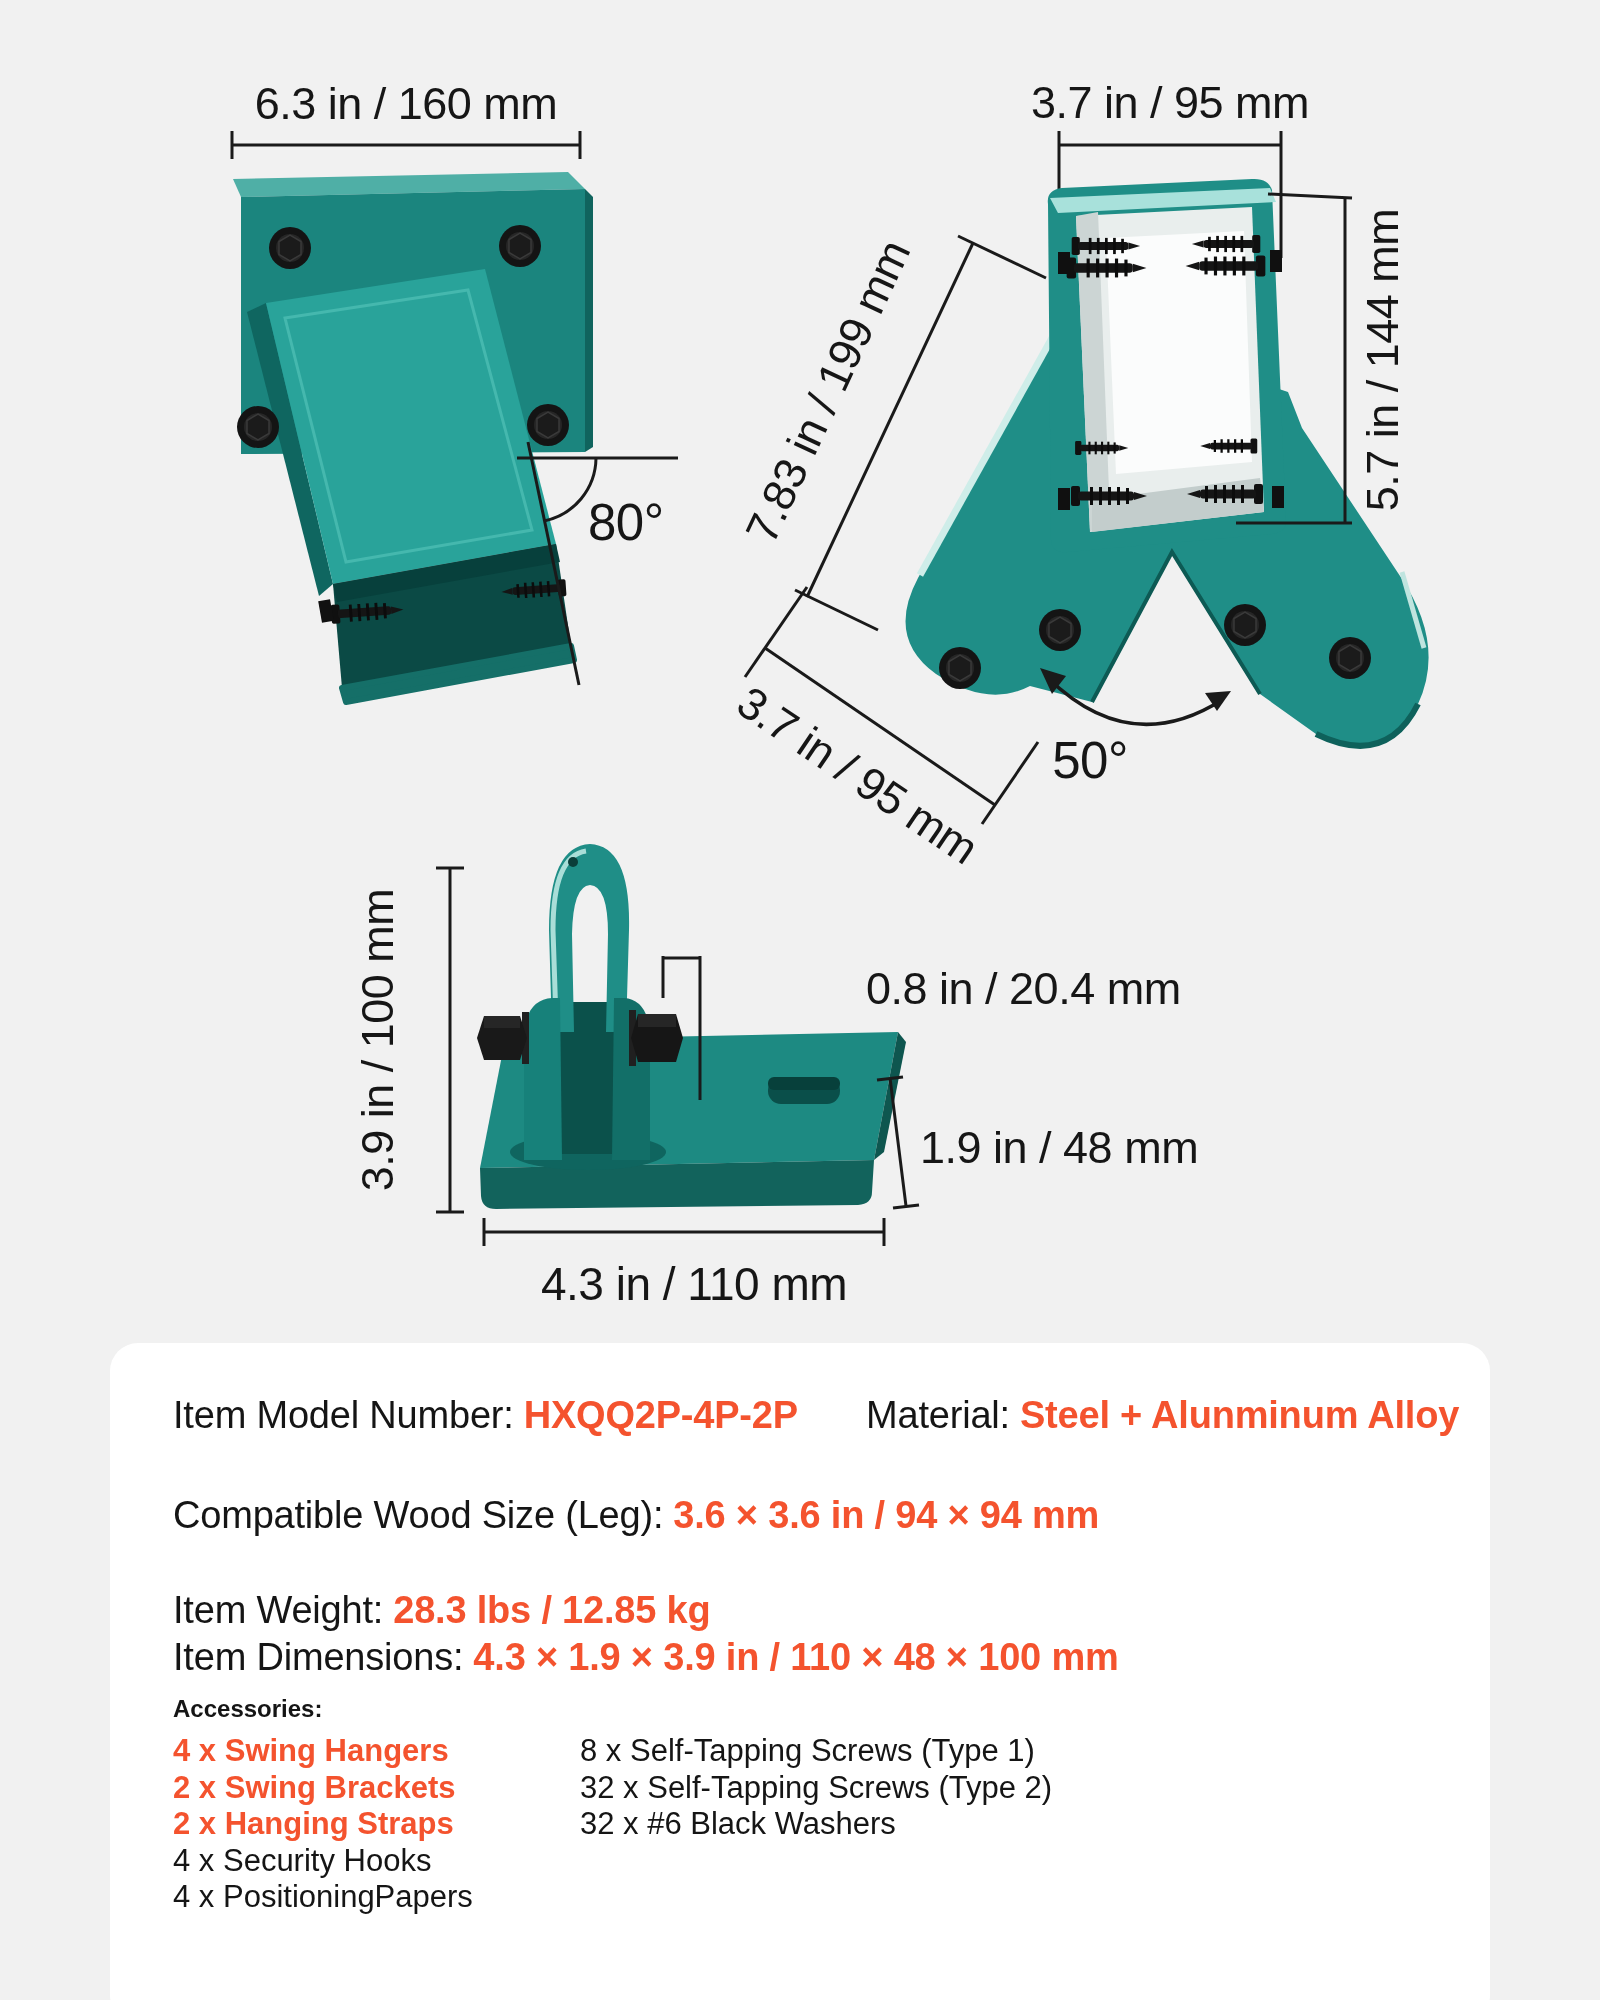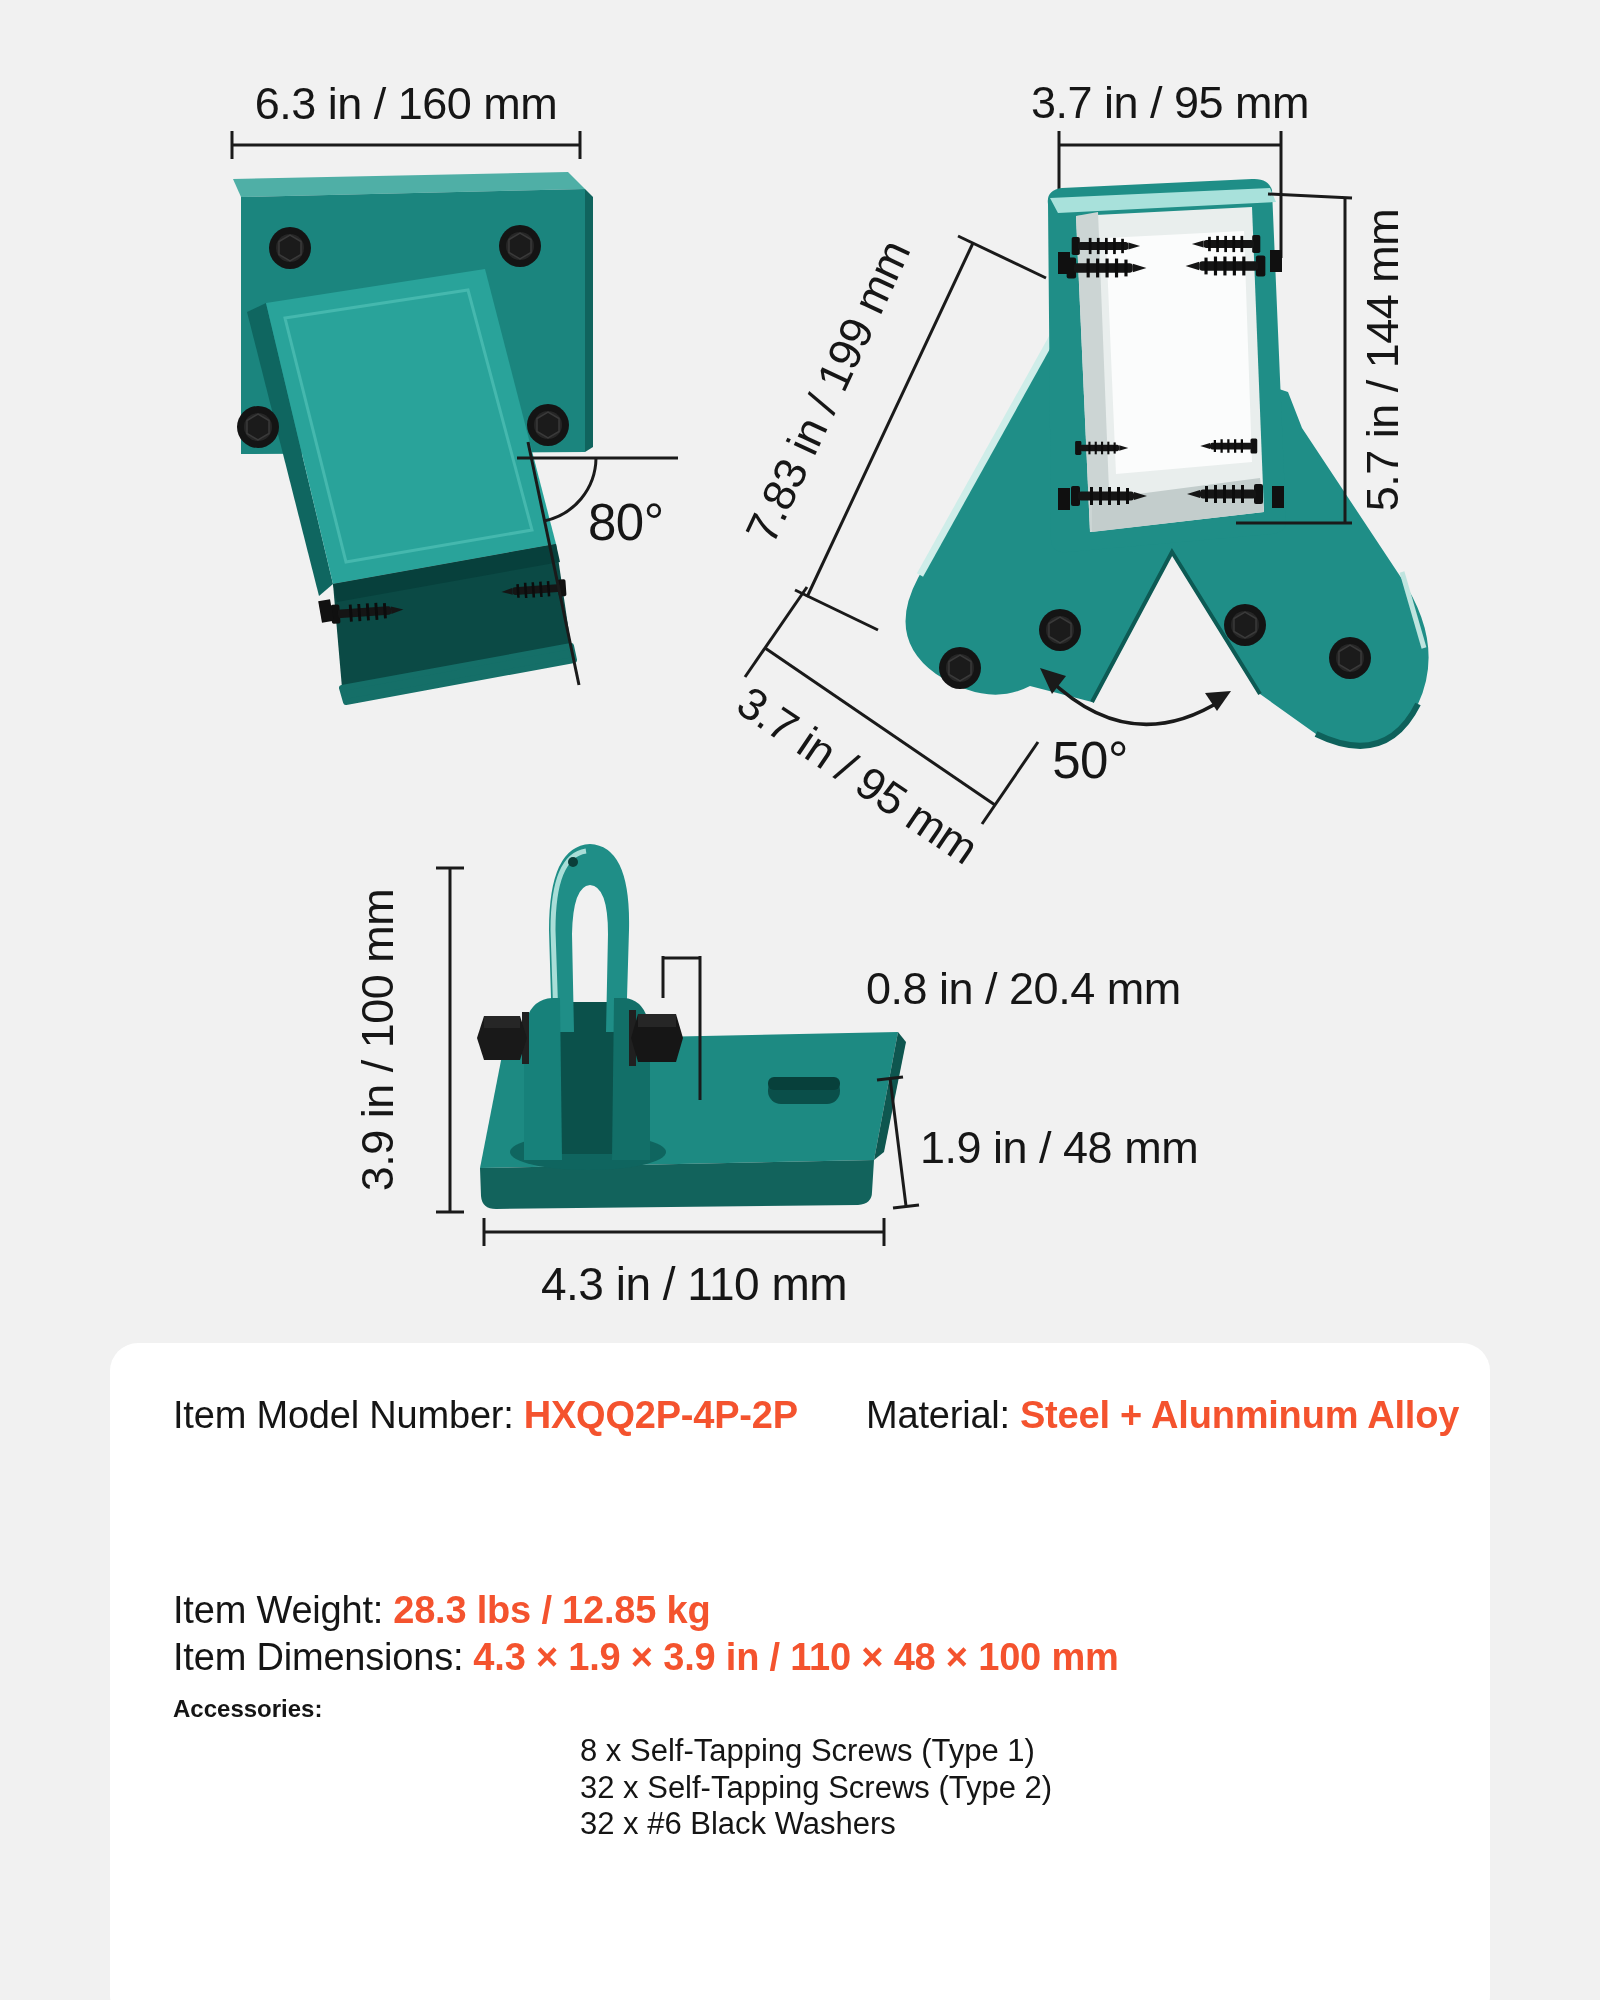--- a/index.html
+++ b/index.html
@@ -203,28 +203,38 @@
   </g>
 </svg>
 
 <div class="spec-card">
   <div class="spec-line" style="top:50px">
     <span class="lbl">Item Model Number:</span><span class="val">HXQQ2P-4P-2P</span>
     <span class="col2">
       <span class="lbl">Material:</span><span class="val">Steel + Alunminum Alloy</span>
     </span>
   </div>
+  <div class="spec-line" style="top:150px">
+    <span class="lbl">Compatible Wood Size (Leg):</span><span class="val">3.6 × 3.6 in / 94 × 94 mm</span>
+  </div>
   <div class="spec-line" style="top:245px">
     <span class="lbl">Item Weight:</span><span class="val">28.3 lbs / 12.85 kg</span>
   </div>
   <div class="spec-line" style="top:292px">
     <span class="lbl">Item Dimensions:</span><span class="val">4.3 × 1.9 × 3.9 in / 110 × 48 × 100 mm</span>
   </div>
 
   <div class="acc-title">Accessories:</div>
+  <div class="acc-col acc-left">
+    <div class="acc-item orange">4 x Swing Hangers</div>
+    <div class="acc-item orange">2 x Swing Brackets</div>
+    <div class="acc-item orange">2 x Hanging Straps</div>
+    <div class="acc-item">4 x Security Hooks</div>
+    <div class="acc-item">4 x PositioningPapers</div>
+  </div>
   <div class="acc-col acc-right">
     <div class="acc-item">8 x Self-Tapping Screws (Type 1)</div>
     <div class="acc-item">32 x Self-Tapping Screws (Type 2)</div>
     <div class="acc-item">32 x #6 Black Washers</div>
   </div>
 </div>
 
 </div>
 
 </body></html>

